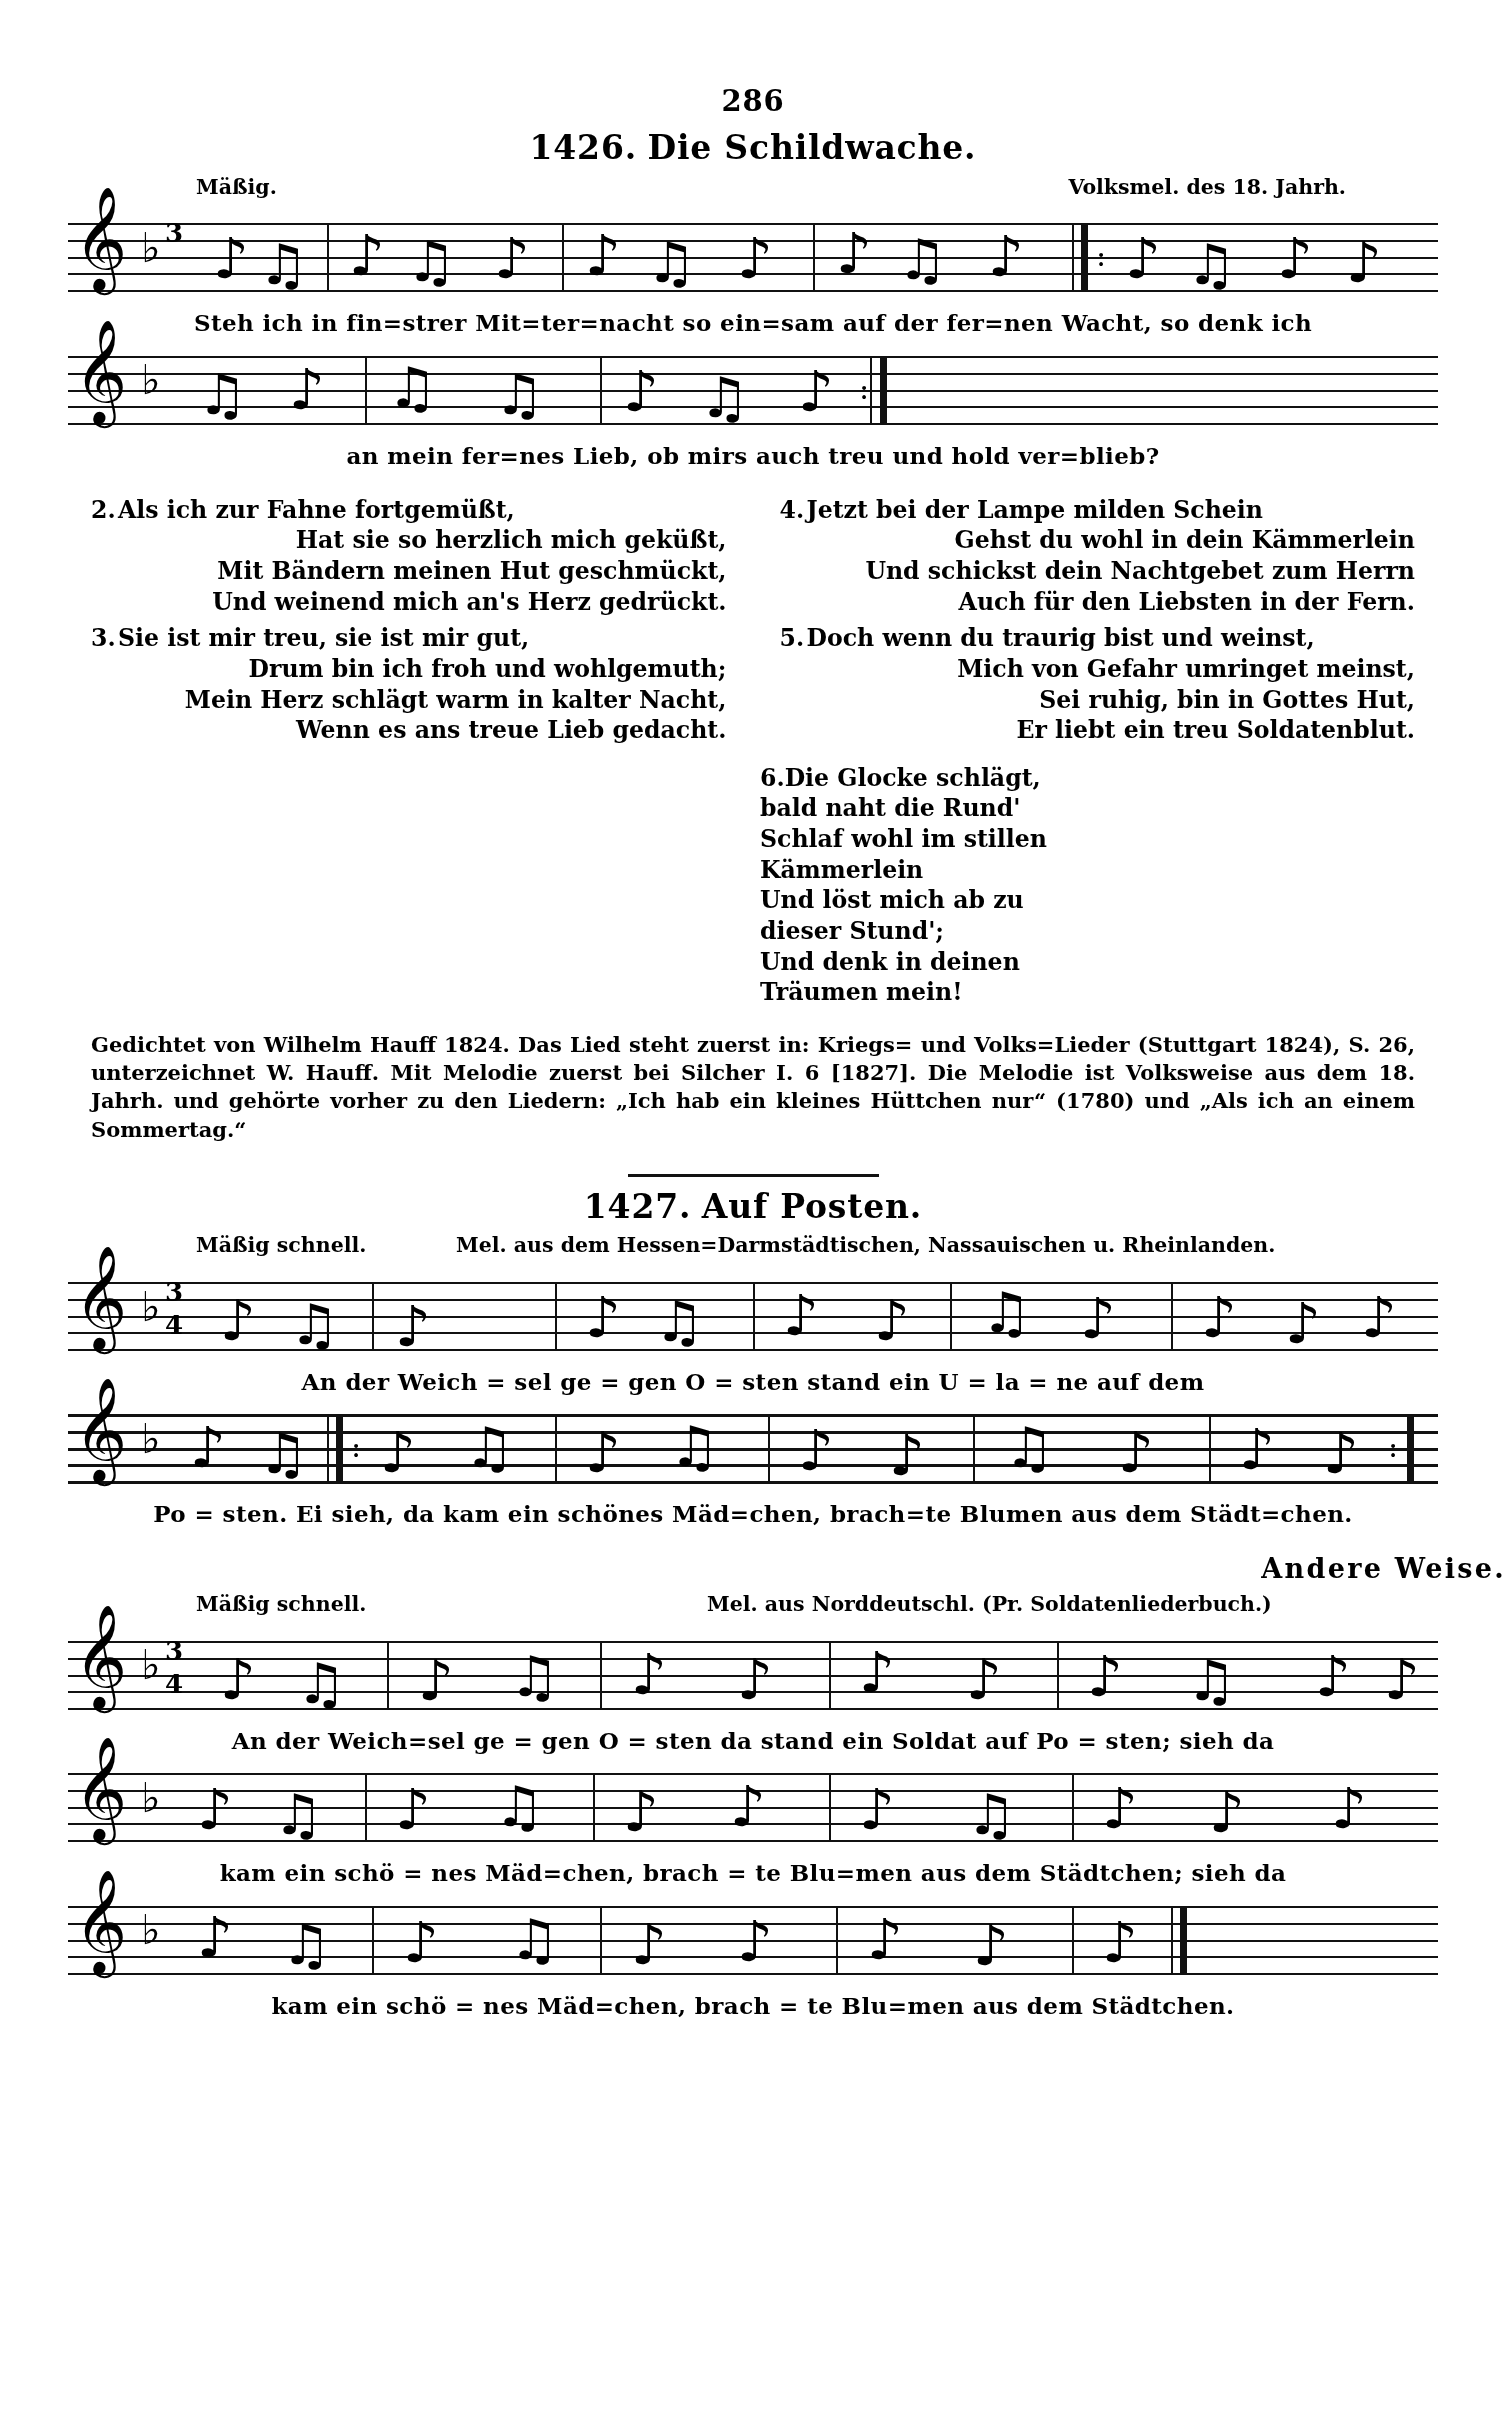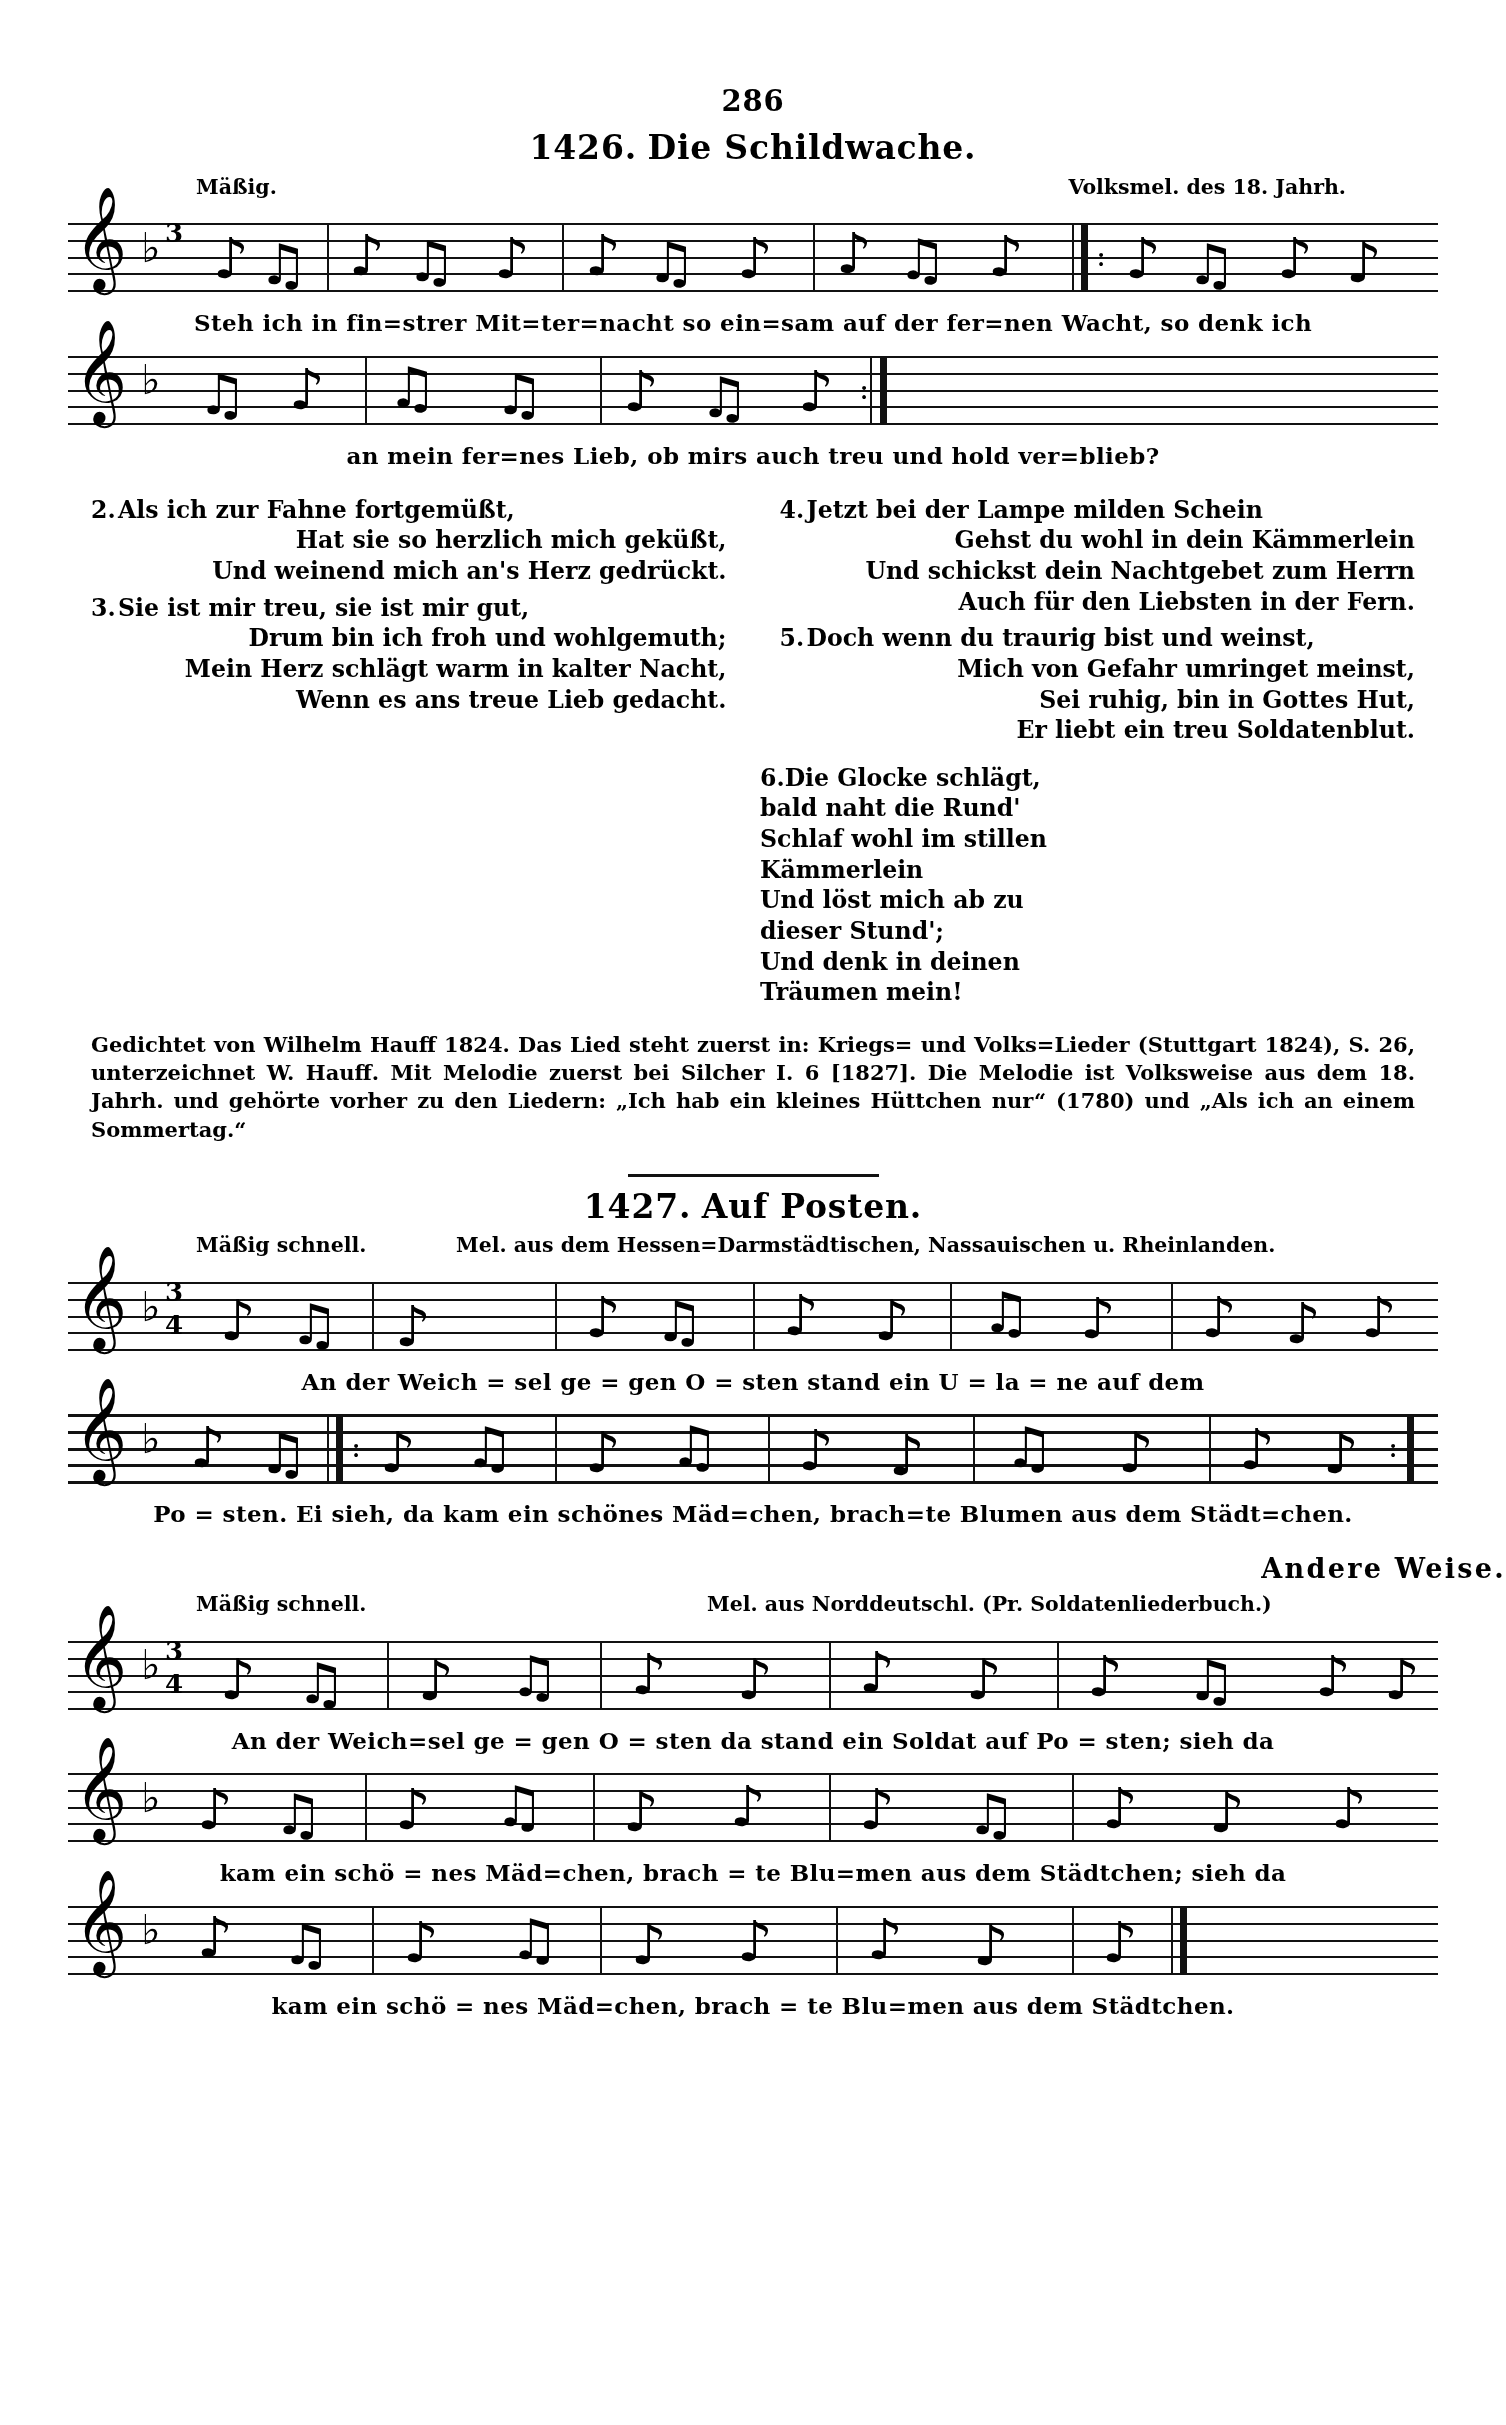--- a/index.html
+++ b/index.html
@@ -279,20 +279,21 @@
       <div class="repeat-dots" style="left:791px;">:</div>
     </div>
     <div class="lyric-line">an mein fer=nes  Lieb,  ob mirs auch treu und hold ver=blieb?</div>
   </div>
 
   <div class="verses">
     <div class="verse-col">
       <div class="verse">
         <span class="vnum">2.</span><span class="vline first">Als ich zur Fahne fortgemüßt,</span>
         <span class="vline">Hat sie so herzlich mich geküßt,</span>
+        <span class="vline">Mit Bändern meinen Hut geschmückt,</span>
         <span class="vline">Und weinend mich an's Herz gedrückt.</span>
       </div>
       <div class="verse">
         <span class="vnum">3.</span><span class="vline first">Sie ist mir treu, sie ist mir gut,</span>
         <span class="vline">Drum bin ich froh und wohlgemuth;</span>
         <span class="vline">Mein Herz schlägt warm in kalter Nacht,</span>
         <span class="vline">Wenn es ans treue Lieb gedacht.</span>
       </div>
     </div>
     <div class="verse-col">

